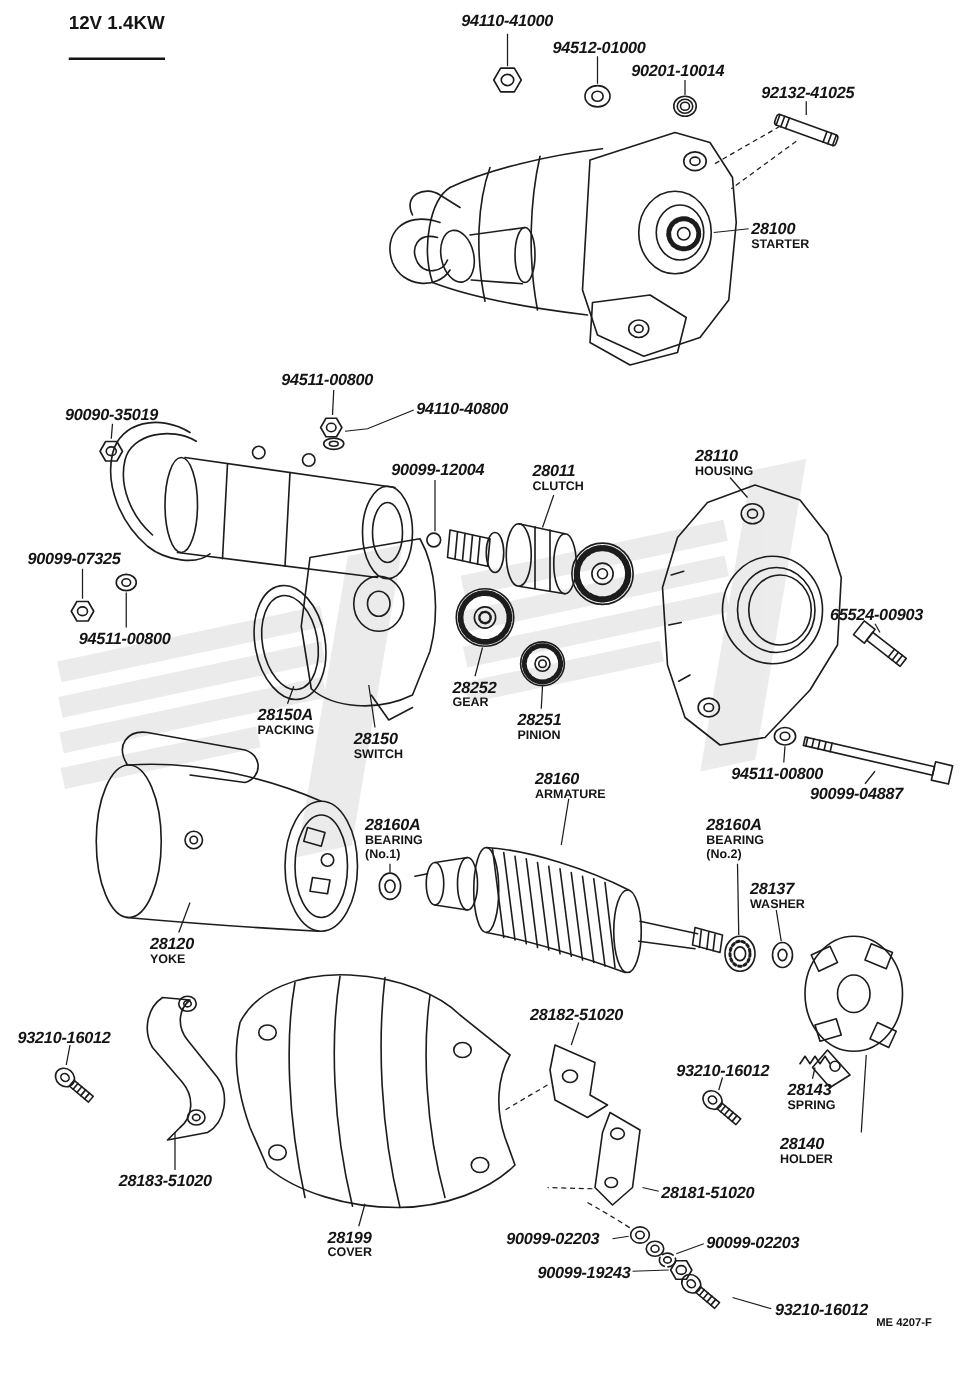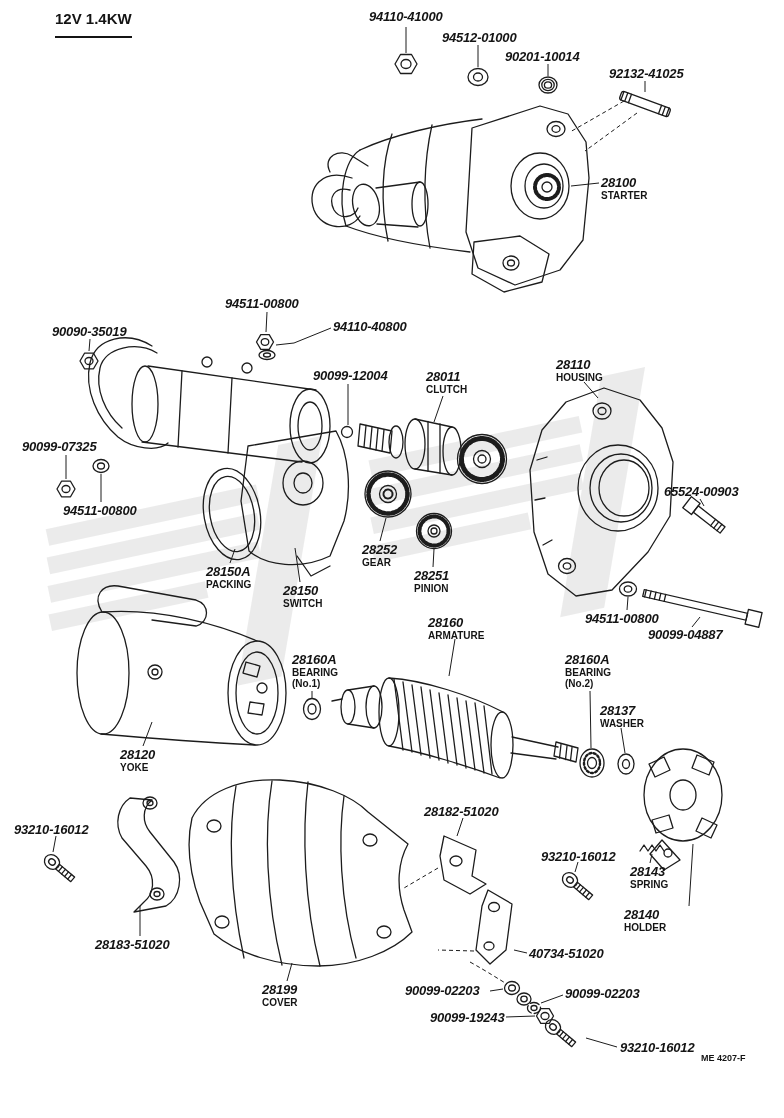--- a/index.html
+++ b/index.html
@@ -3,21 +3,21 @@
 <meta charset="utf-8">
 <style>
   html,body{margin:0;padding:0;background:#fff;}
   .page{position:relative;width:784px;height:1118px;background:#fff;overflow:hidden;
         font-family:"Liberation Sans",sans-serif;color:#141414;}
   svg{position:absolute;left:0;top:0;}
   .lbl{position:absolute;font-weight:700;white-space:nowrap;line-height:1.1;}
   .lbl .n1{display:block;font-size:13px;letter-spacing:-0.2px;font-style:italic;}
   .lbl .n2{display:block;font-size:10px;letter-spacing:0;}
   .spec{position:absolute;left:55px;top:10px;font-size:15px;font-weight:700;
-        border-bottom:2px solid #141414;padding-bottom:9px;}
+        border-bottom:2px solid #141414;padding-bottom:19px;}
   .doccode{position:absolute;left:701px;top:1053px;font-size:9px;font-weight:700;}
 </style>
 </head>
 <body>
 
 <div class="page">
 
 <svg width="784" height="1118" viewBox="0 0 784 1118">
 
   <g fill="#dcdcdc" stroke="none" opacity="0.55" transform="rotate(-12 370 540)">
@@ -477,21 +477,21 @@
       <span class="n2">HOLDER</span>
     </div>
   <div class="lbl" style="left:95px;top:938px">
       <span class="n1">28183-51020</span>
     </div>
   <div class="lbl" style="left:262px;top:983px">
       <span class="n1">28199</span>
       <span class="n2">COVER</span>
     </div>
   <div class="lbl" style="left:529px;top:947px">
-      <span class="n1">40734-51020</span>
+      <span class="n1">28181-51020</span>
     </div>
   <div class="lbl" style="left:405px;top:984px">
       <span class="n1">90099-02203</span>
     </div>
   <div class="lbl" style="left:565px;top:987px">
       <span class="n1">90099-02203</span>
     </div>
   <div class="lbl" style="left:430px;top:1011px">
       <span class="n1">90099-19243</span>
     </div>

